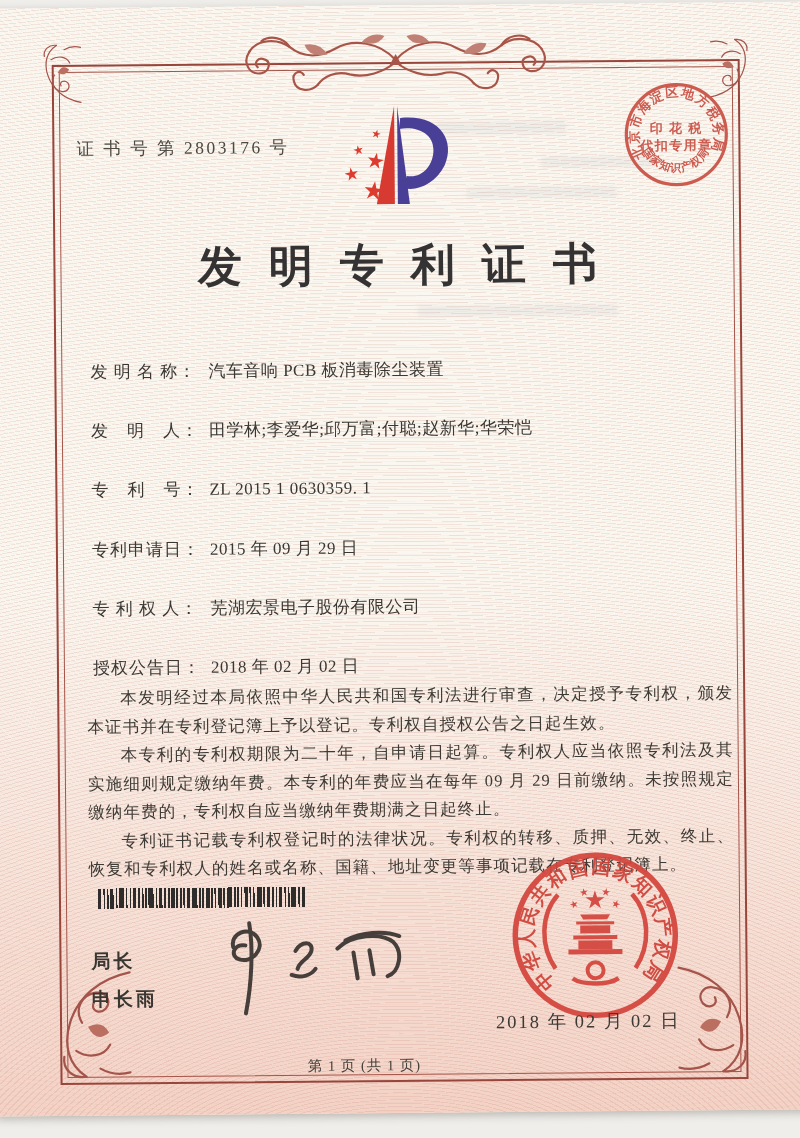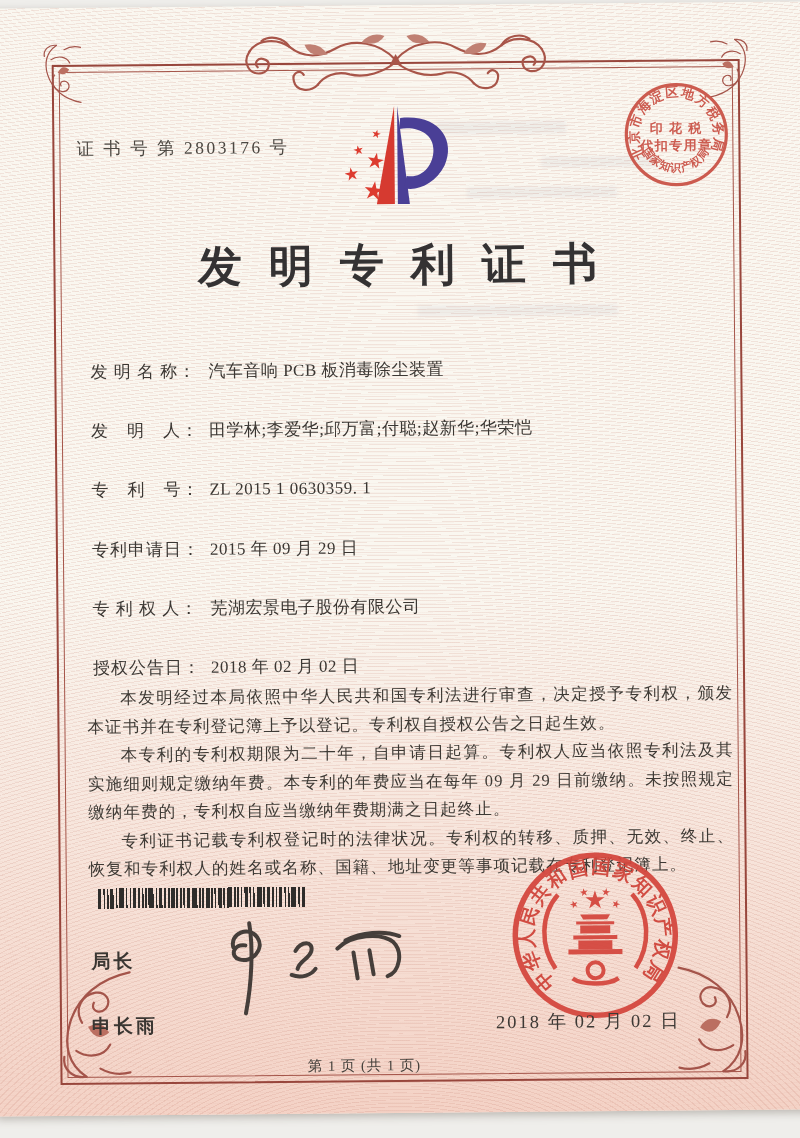--- a/index.html
+++ b/index.html
@@ -204,21 +204,21 @@
           <rect x="178.70000000000005" y="0" width="1.7" height="20" fill="#2f2d2b"></rect>
           <rect x="182.00000000000006" y="0" width="3.4" height="20" fill="#2f2d2b"></rect>
           <rect x="187.60000000000005" y="0" width="1.7" height="20" fill="#2f2d2b"></rect>
           <rect x="190.90000000000006" y="0" width="1.7" height="20" fill="#2f2d2b"></rect>
           <rect x="194.20000000000007" y="0" width="5.1" height="20" fill="#2f2d2b"></rect>
           <rect x="201.50000000000009" y="0" width="1.7" height="20" fill="#2f2d2b"></rect>
           <rect x="204.8000000000001" y="0" width="3.4" height="20" fill="#2f2d2b"></rect>
         </svg>
 
       <div class="officer" style="top:946px">局长</div>
-      <div class="officer" style="top:1011px">申长雨</div>
+      <div class="officer" style="top:984px">申长雨</div>
 
       <svg style="left:200px;top:912px" width="225" height="112" viewBox="0 0 225 112">
         <g stroke="#2e2a27" stroke-width="4" fill="none" stroke-linecap="round" stroke-linejoin="round" opacity=".88">
           <path d="M30,34 C26,20 46,12 54,24 C62,36 48,50 36,46 C26,43 30,30 42,32"></path>
           <path d="M46,10 C50,34 48,70 42,100"></path>
           <path d="M92,38 C98,28 110,28 108,38 C106,46 96,48 94,56"></path>
           <path d="M88,62 C98,66 108,62 112,56"></path>
           <path d="M142,28 C158,20 180,18 196,24"></path>
           <path d="M134,36 C148,22 178,20 190,30 C200,40 196,60 184,64"></path>
           <path d="M150,40 L154,66 M166,38 L170,62"></path>

